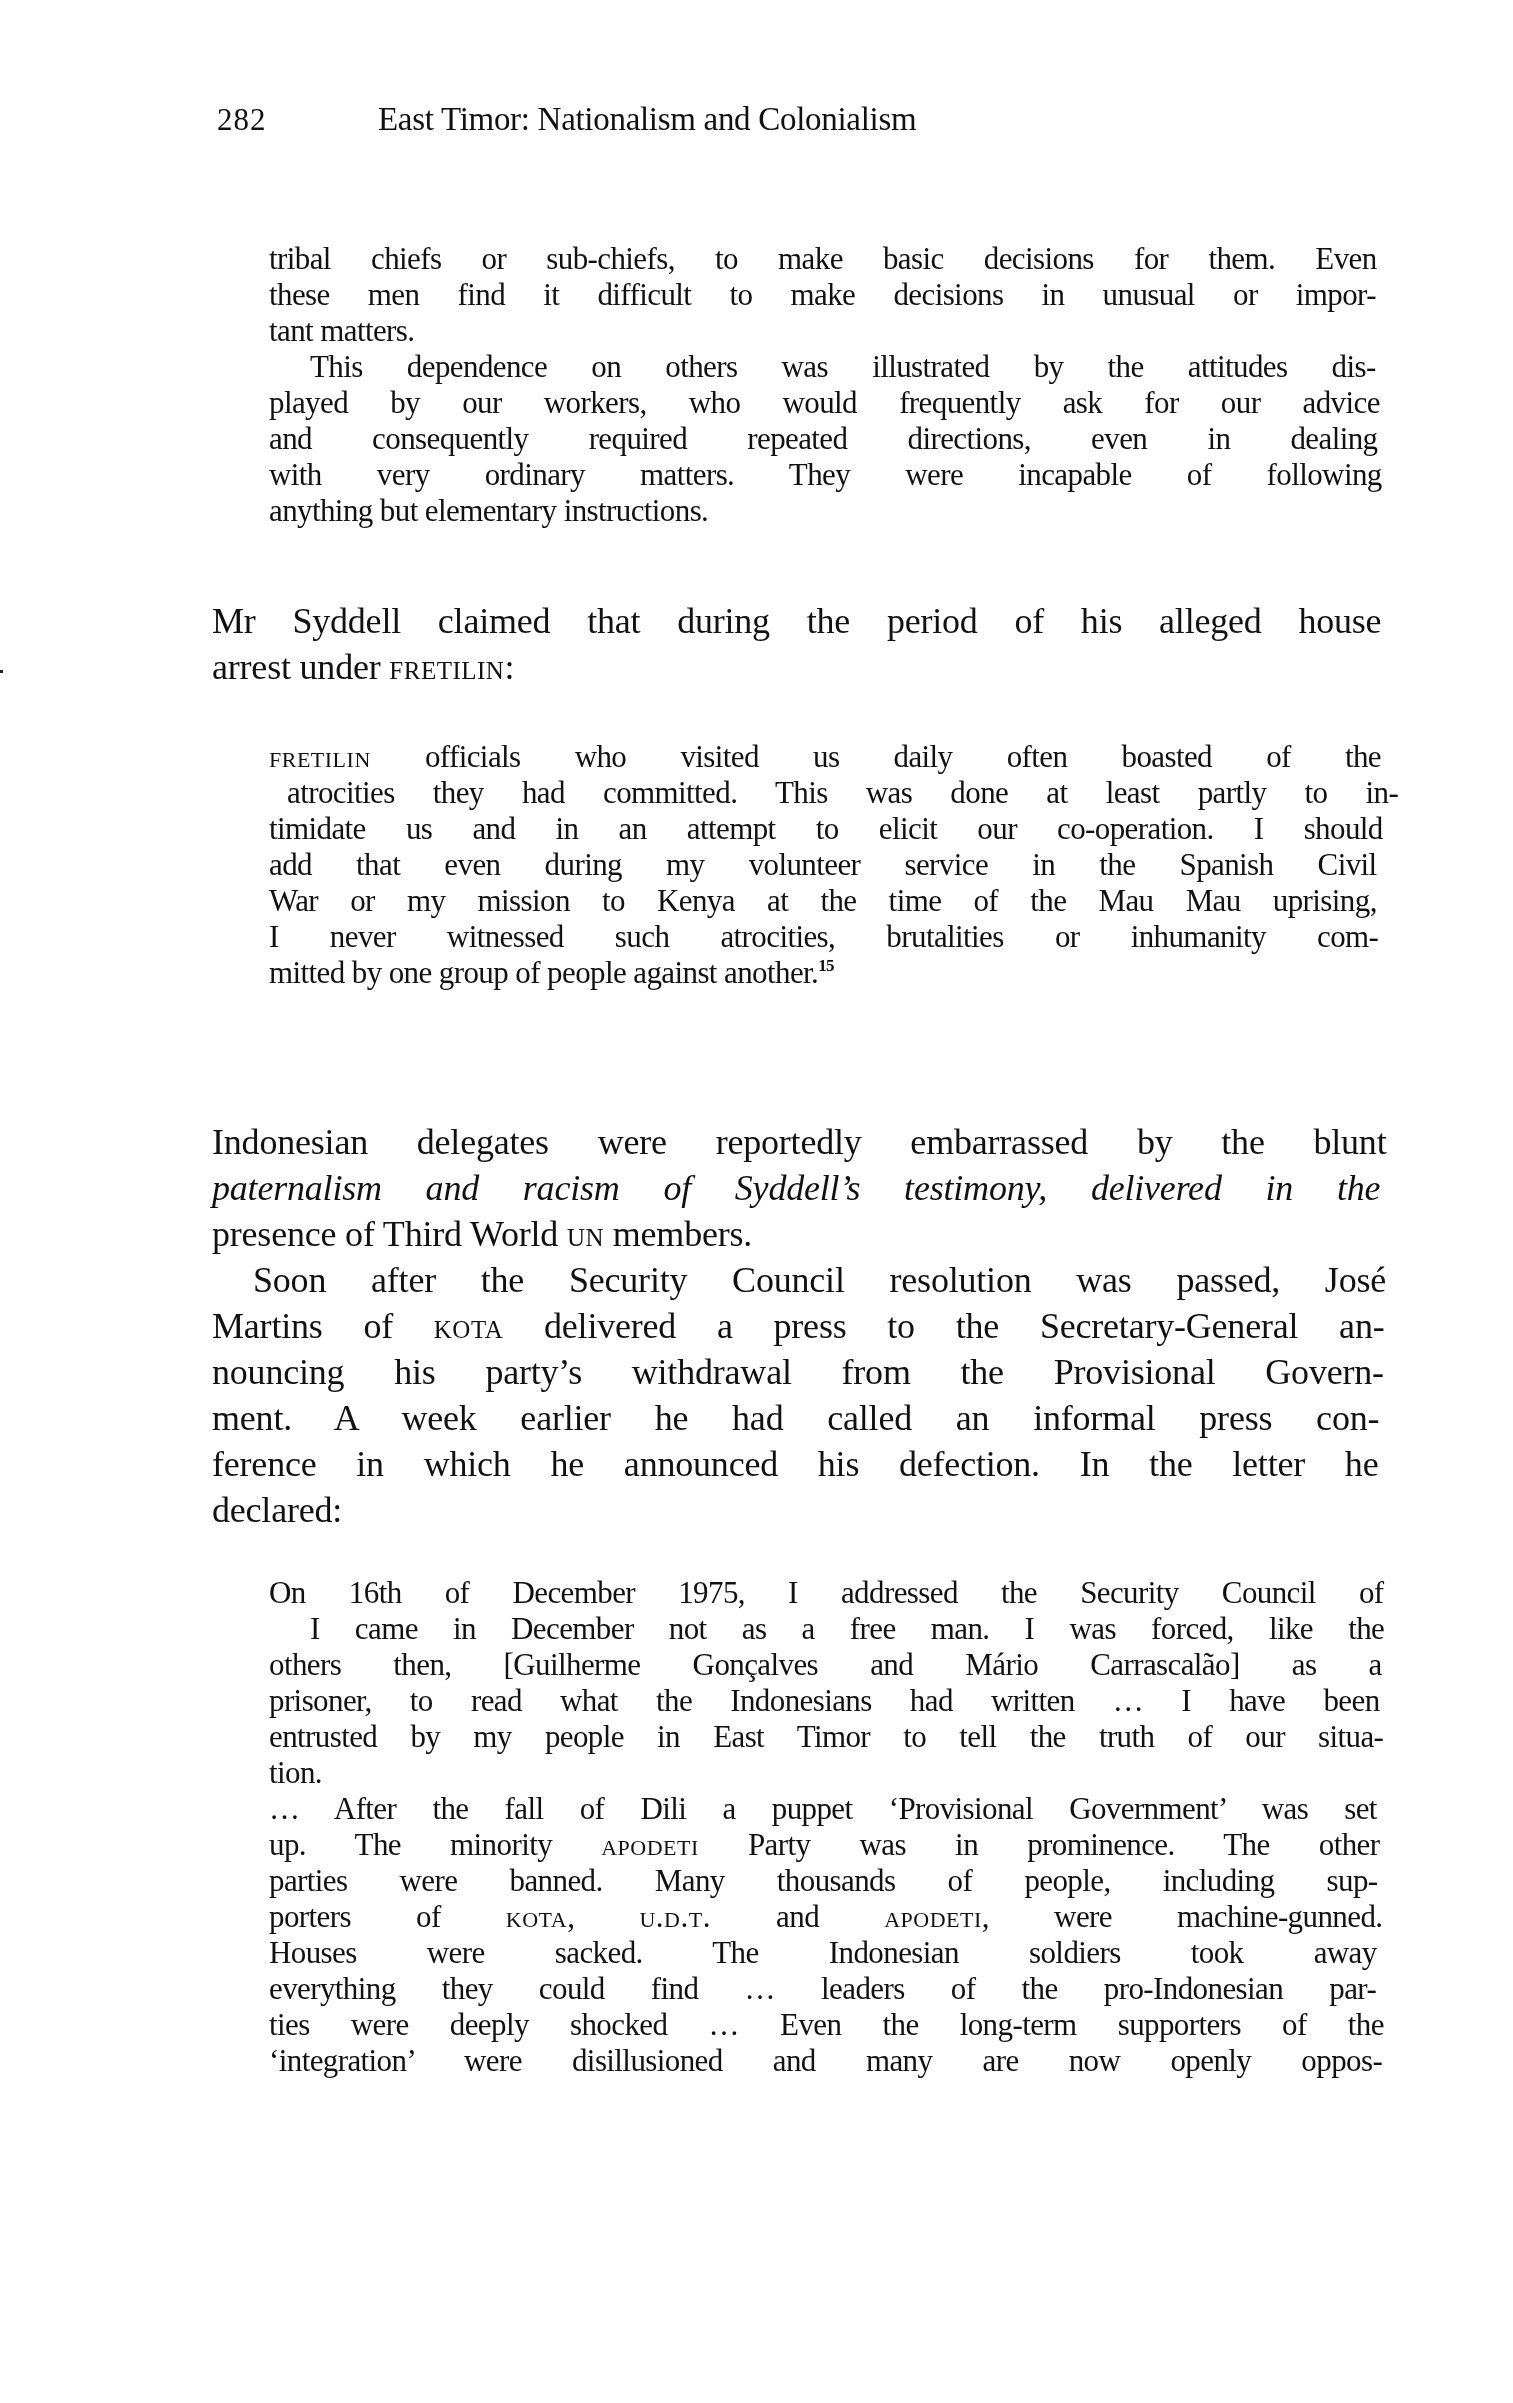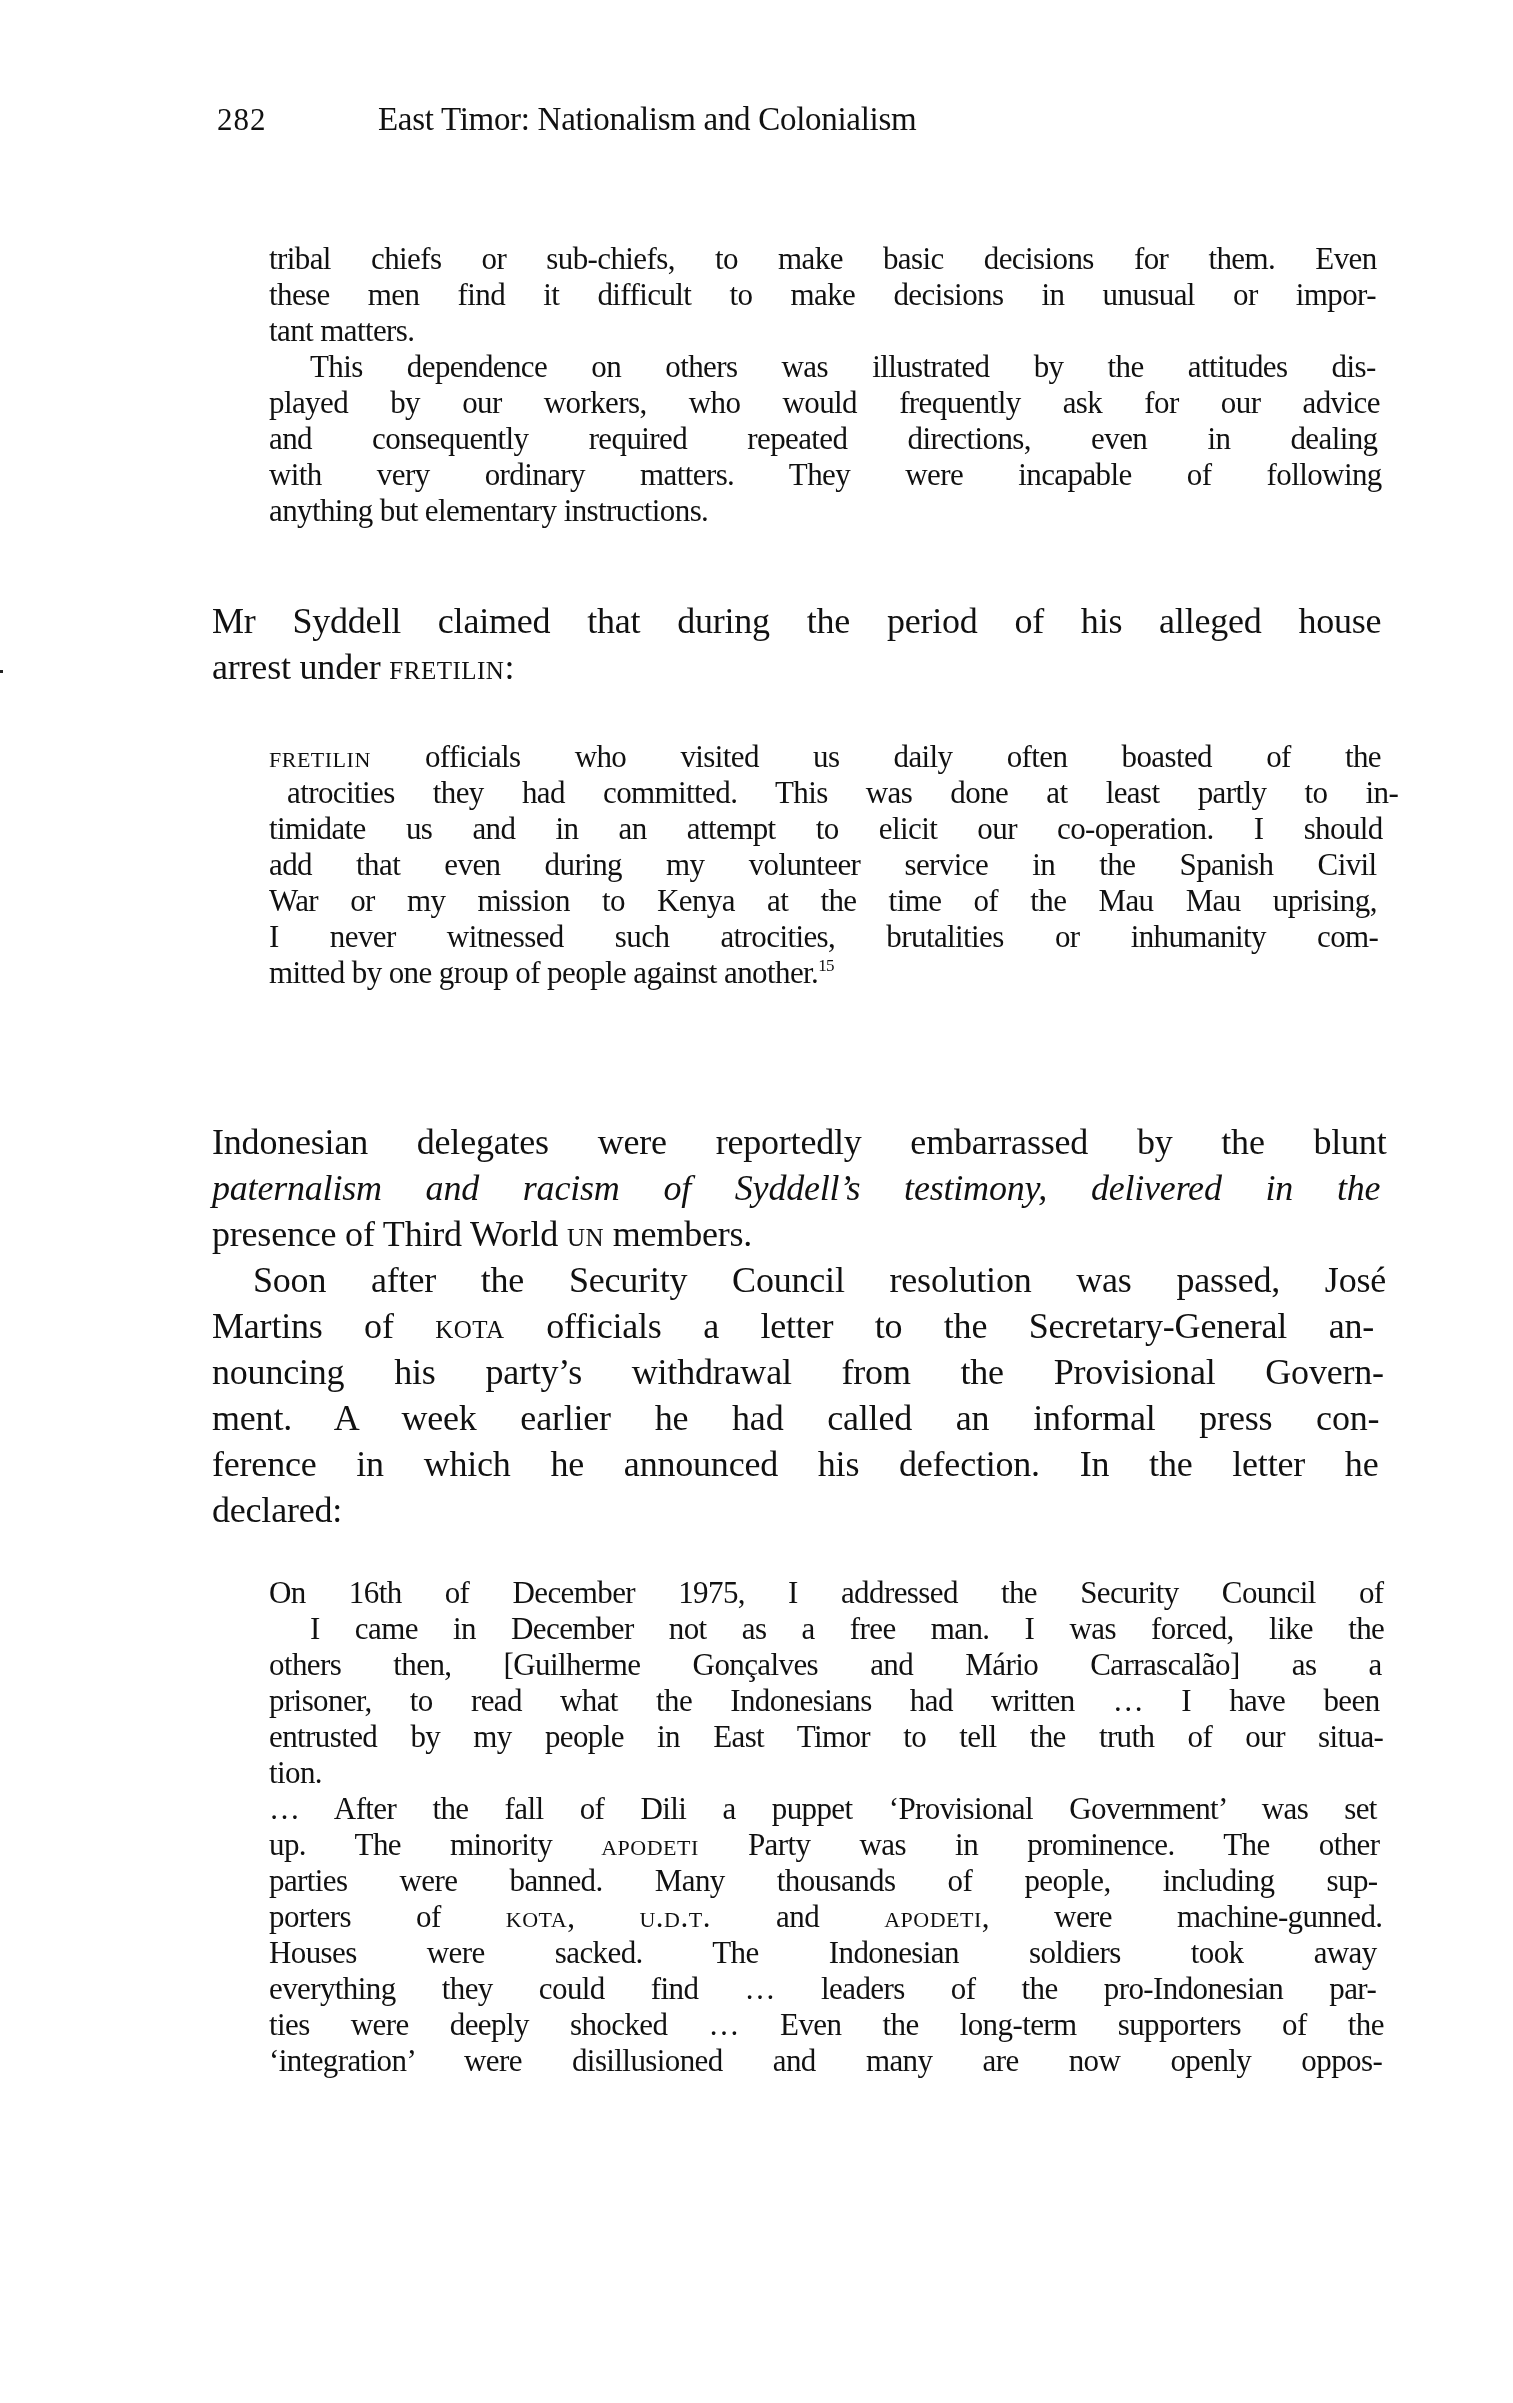--- a/index.html
+++ b/index.html
@@ -9,21 +9,21 @@
   .running-head { position: absolute; top: 80px; left: 217px; height: 49px; width: 1161px; font-size: 33px; line-height: 49px; white-space: nowrap; }
   .running-head .folio { position: absolute; left: 0; top: 0; font-size: 31px; letter-spacing: 1px; }
   .running-head .title { position: absolute; left: 161px; top: 0; font-weight: normal; letter-spacing: -0.3px; }
   .block { position: absolute; text-align: justify; }
   .quote { left: 269px; width: 1104px; font-size: 31px; line-height: 36px; letter-spacing: -0.6px; }
   .main { left: 212px; width: 1162px; font-size: 36px; line-height: 46px; letter-spacing: -0.2px; }
   .line { display: block; white-space: nowrap; text-align-last: justify; text-align: justify; }
   .line.last { text-align-last: left; }
   .indent { padding-left: 41px; }
   .sc { font-variant: small-caps; text-transform: lowercase; letter-spacing: 0.5px; }
-  sup.fn { font-size: 0.55em; vertical-align: 0.7em; line-height: 0; }
+  sup.fn { font-size: 0.55em; vertical-align: 0.7em; line-height: 0; font-weight: bold; }
   .artifact { position: absolute; left: 0; top: 655px; width: 2.9px; height: 2.9px; background: #222; }
 </style>
 </head>
 <body>
 
 <div class="page serif">
 
   <div class="artifact"></div>
 
   <div class="running-head">
@@ -55,21 +55,21 @@
     <span class="line" style="display: block; word-spacing: 25px;">War or my mission to Kenya at the time of the Mau Mau uprising,</span>
     <span class="line" style="display: block; word-spacing: 44px;">I never witnessed such atrocities, brutalities or inhumanity com-</span>
     <span class="line last"><span>mitted by one group of people against another.</span><sup class="fn">15</sup></span>
   </div>
 
   <div class="block main" style="top:1104px;">
     <span class="line" style="display: block; word-spacing: 40px;">Indonesian delegates were reportedly embarrassed by the blunt</span>
     <span class="line" style="display: block; word-spacing: 35px; font-style: italic;">paternalism and racism of Syddell’s testimony, delivered in the</span>
     <span class="line last"><span>presence of Third World </span><span class="sc">UN</span><span> members.</span></span>
     <span class="line indent" style="display: block; word-spacing: 36px;">Soon after the Security Council resolution was passed, José</span>
-    <span class="line" style="display: block; word-spacing: 32px;"><span>Martins of </span><span class="sc">KOTA</span><span> officials a letter to the Secretary-General an-</span></span>
+    <span class="line" style="display: block; word-spacing: 32px;"><span>Martins of </span><span class="sc">KOTA</span><span> delivered a press to the Secretary-General an-</span></span>
     <span class="line" style="display: block; word-spacing: 41px;">nouncing his party’s withdrawal from the Provisional Govern-</span>
     <span class="line" style="display: block; word-spacing: 35px;">ment. A week earlier he had called an informal press con-</span>
     <span class="line" style="display: block; word-spacing: 31px;">ference in which he announced his defection. In the letter he</span>
     <span class="line last">declared:</span>
   </div>
 
   <div class="block quote" style="top:1560px;">
     <span class="line" style="display: block; word-spacing: 36px;">On 16th of December 1975, I addressed the Security Council of</span>
     <span class="line indent" style="display: block; word-spacing: 28px;">I came in December not as a free man. I was forced, like the</span>
     <span class="line" style="display: block; word-spacing: 45px;">others then, [Guilherme Gonçalves and Mário Carrascalão] as a</span>

